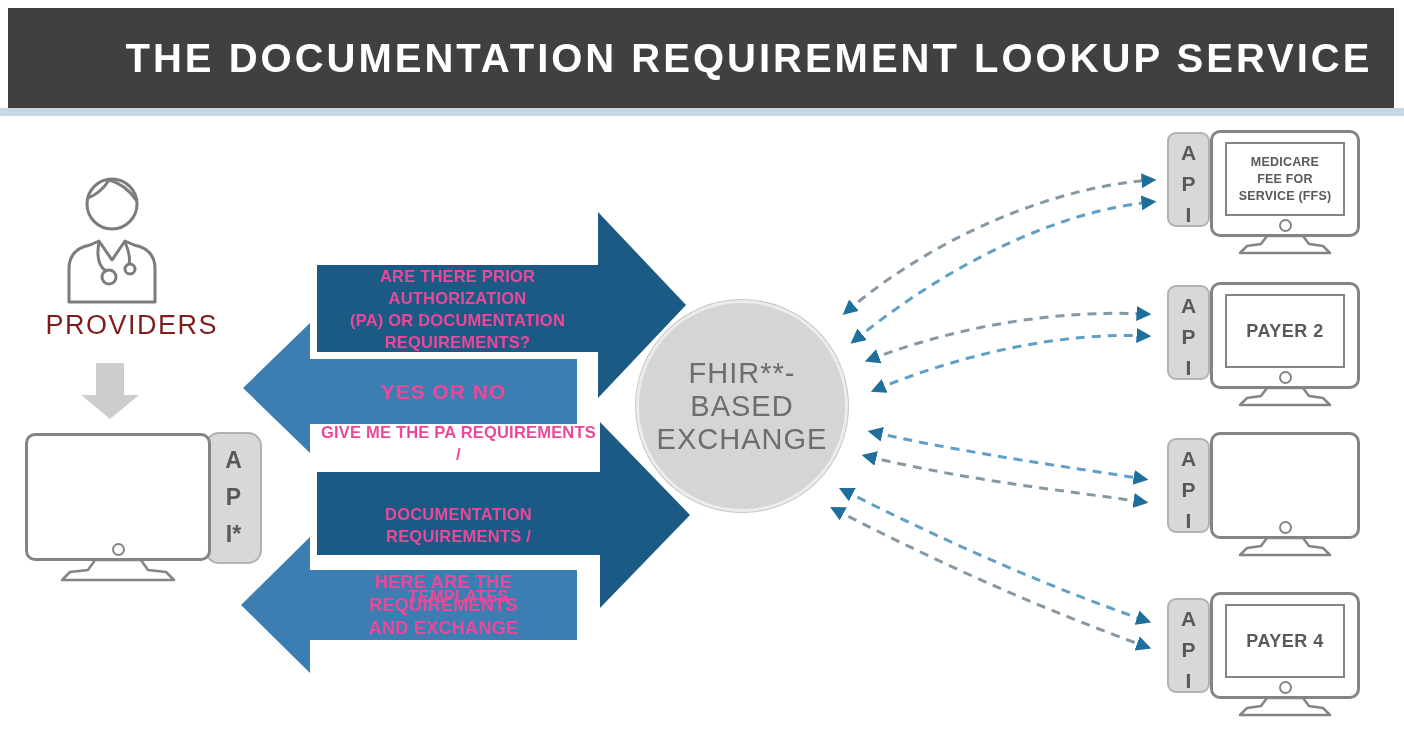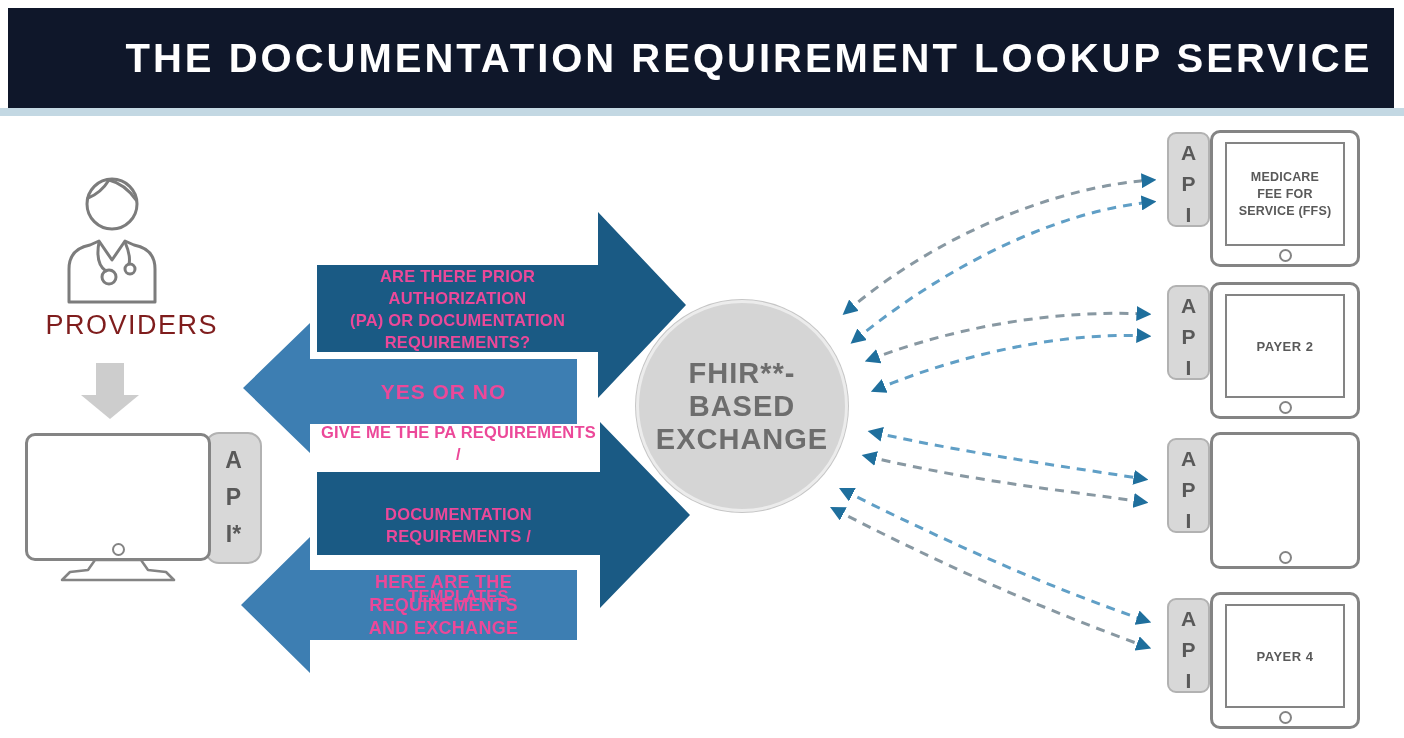--- a/index.html
+++ b/index.html
@@ -3,21 +3,21 @@
 <meta charset="utf-8">
 <style>
   html,body{margin:0;padding:0;background:#ffffff;}
   .canvas{
     position:relative;width:1404px;height:738px;overflow:hidden;background:#ffffff;
     font-family:"Liberation Sans","DejaVu Sans",sans-serif;
   }
   
   .header-bar{
     position:absolute;left:8px;top:8px;width:1386px;height:100px;
-    background:#0f172a;
+    background:#404040;
   }
   .header-title{
     position:absolute;left:0;top:0;width:100%;height:100px;line-height:100px;
     text-align:center;padding-left:96px;box-sizing:border-box;
     color:#ffffff;font-size:40px;font-weight:bold;letter-spacing:3px;white-space:nowrap;
   }
   .header-strip{
     position:absolute;left:0;top:108px;width:1404px;height:8px;background:#c3d8e3;
   }
   
@@ -33,21 +33,21 @@
   .arrow-text span{display:block;}
   .q-text{left:317px;top:265px;width:281px;height:87px;font-size:16.5px;line-height:22px;letter-spacing:.2px;}
   .yes-text{left:310px;top:359px;width:267px;height:65px;font-size:21px;letter-spacing:1px;}
   .give-text{left:317px;top:472px;width:283px;height:83px;font-size:16.5px;line-height:22px;letter-spacing:.2px;gap:38px;}
   .here-text{left:310px;top:570px;width:267px;height:70px;font-size:18px;line-height:23px;letter-spacing:.3px;}
   
   .exchange-circle{
     position:absolute;left:636px;top:300px;width:212px;height:212px;border-radius:50%;
     background:#d5d5d5;border:3px solid #ececec;box-shadow:0 0 0 1px #c6c6c6;box-sizing:border-box;
     display:flex;flex-direction:column;align-items:center;justify-content:center;
-    color:#6d6d6d;font-weight:bold;font-size:29px;line-height:33px;letter-spacing:1px;text-align:center;
+    color:#6d6d6d;font-weight:normal;font-size:29px;line-height:33px;letter-spacing:1px;text-align:center;
   }
   
   .providers-label{
     position:absolute;left:18px;top:310px;width:200px;text-align:right;
     color:#7f1d1d;font-size:27px;letter-spacing:1.5px;
   }
   .gray-arrow-body{position:absolute;left:96px;top:363px;width:28px;height:33px;background:#cdcdcd;}
   .gray-arrow-head{
     position:absolute;left:81px;top:395px;width:0;height:0;
     border-left:29px solid transparent;border-right:29px solid transparent;border-top:24px solid #cdcdcd;
@@ -69,22 +69,22 @@
   .stand-svg{position:absolute;z-index:1;}
   .api-badge{
     position:absolute;background:#d8d8d8;border:2px solid #b2b2b2;box-sizing:border-box;
     color:#595959;font-weight:bold;text-align:center;z-index:1;
   }
   .ehr-api{left:205px;top:432px;width:57px;height:132px;border-radius:14px;font-size:23px;line-height:37px;padding-top:8px;}
   .payer-api{width:43px;height:95px;border-radius:9px;font-size:21px;line-height:31px;padding-top:3px;}
   .ehr-monitor{left:25px;top:433px;width:186px;height:128px;z-index:2;}
   .ehr-title{font-size:26px;letter-spacing:1px;line-height:28px;}
   .ehr-sub{font-size:13px;line-height:16px;letter-spacing:.3px;font-weight:bold;}
-  .payer-monitor{width:150px;height:137px;}
-  .payer-label{font-size:13px;letter-spacing:.5px;}
+  .payer-monitor{width:150px;height:107px;}
+  .payer-label{font-size:18px;letter-spacing:.5px;}
   .medicare-label{font-size:12.5px;line-height:17px;letter-spacing:.2px;}
 </style>
 </head>
 <body>
 
 <div class="canvas">
 
   <div class="header-bar">
     <div class="header-title">THE DOCUMENTATION REQUIREMENT LOOKUP SERVICE</div>
   </div>

